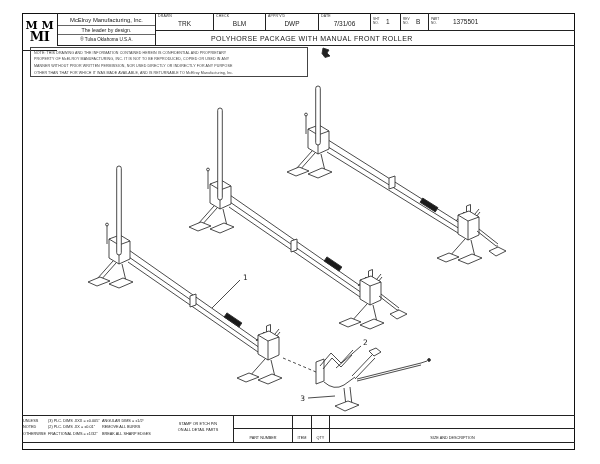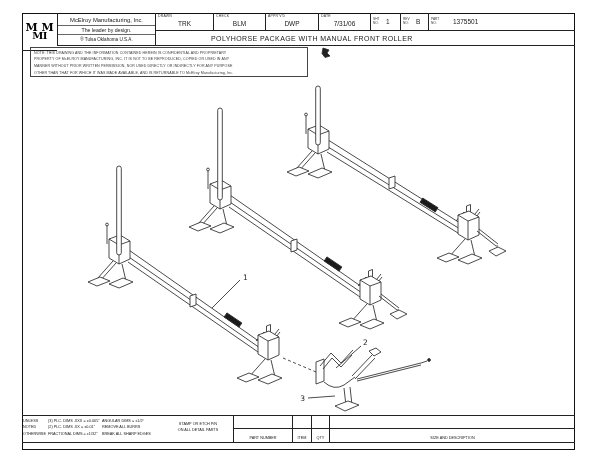--- a/index.html
+++ b/index.html
@@ -9,21 +9,21 @@
   
   .hdr-cell{border-left:1px solid #222;overflow:hidden;}
   .hdr-bottom{border-bottom:1px solid #222;}
   .fld-label{position:absolute;top:1px;left:2px;font-size:3.5px;color:#333;letter-spacing:.2px;}
   .fld-value{position:absolute;left:0;right:0;top:7px;text-align:center;font-size:6.5px;}
   .fld2{display:flex;align-items:center;}
   .fld2 .fld2-label{font-size:3.2px;line-height:1.15;color:#333;width:10px;margin-left:2px;}
   .fld2 .fld2-value{font-size:6.5px;margin-left:3px;}
   .logo{display:flex;flex-direction:column;align-items:center;justify-content:center;font-family:"DejaVu Serif","Liberation Serif",serif;font-weight:bold;color:#000;}
   .logo .l1{font-size:11px;line-height:.85;letter-spacing:0px;}
-  .logo .l2{font-size:10px;line-height:.85;letter-spacing:-.5px;}
+  .logo .l2{font-size:13px;line-height:.85;letter-spacing:-.5px;}
   .company{display:flex;flex-direction:column;justify-content:center;text-align:center;}
   .company .c1{font-size:5.9px;border-bottom:.5px solid #666;padding:1px 2px 1.5px;}
   .company .c2{font-size:5.2px;border-bottom:.5px solid #666;padding:1px 2px 1.5px;}
   .company .c3{font-size:4.6px;padding-top:1.5px;color:#222;}
   .title-cell{display:flex;align-items:center;font-size:7px;letter-spacing:.4px;padding-left:55px;}
   .note-box{border:.8px solid #444;font-size:3.6px;line-height:1.9;color:#3a3a3a;padding:1.5px 3px;letter-spacing:.1px;}
   .note-box div{white-space:nowrap;overflow:hidden;}
   
   .strip{border-top:1px solid #222;border-bottom:1px solid #222;}
   .tol{font-size:3.8px;line-height:6.4px;color:#222;padding-top:3px;}

